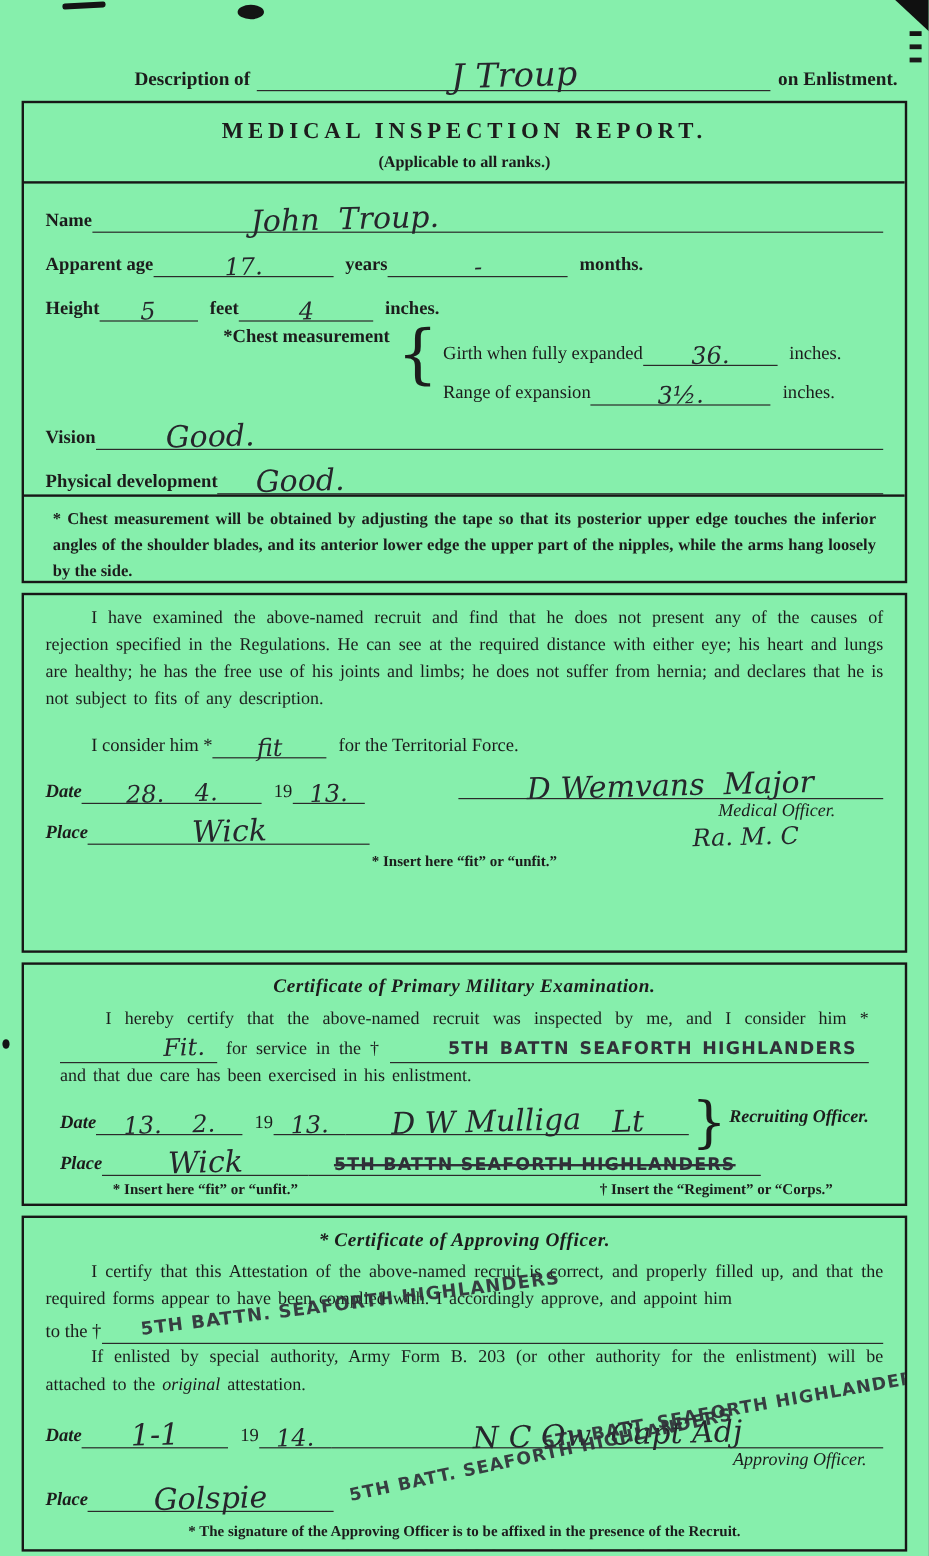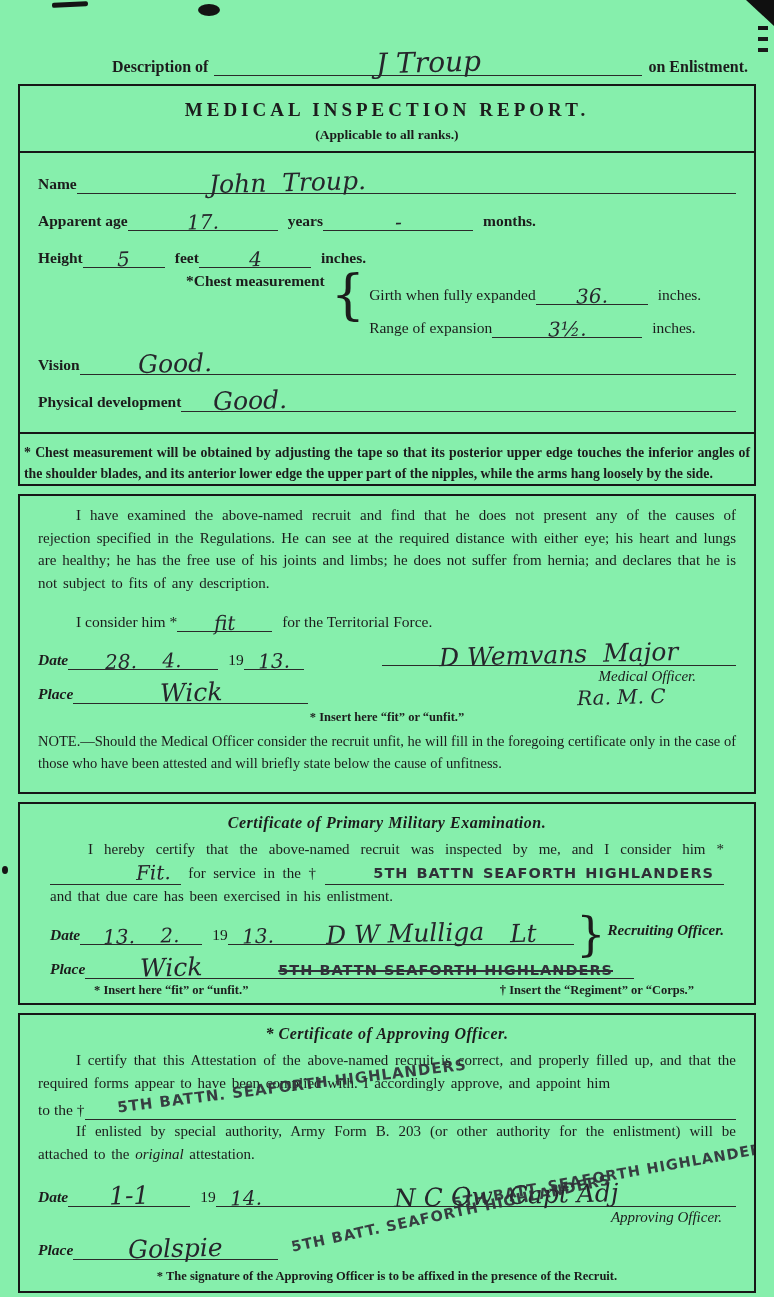--- a/index.html
+++ b/index.html
@@ -67,21 +67,21 @@
   .rule{ border-top:2.6px solid #171717; }
   .fields{ padding:4px 18px 0; }
   .fields .row{ margin-top:3px; }
 
   .chest-block{ display:flex; align-items:flex-start; margin:4px 0 2px 148px; }
   .chest-lbl{ font-weight:bold; font-size:15.5px; white-space:nowrap; }
   .brace{ font-size:54px; font-weight:400; line-height:.85; margin:0 4px 0 6px; font-family:"DejaVu Serif",serif; }
   .chest-lines{ flex:1; }
   .chest-lines .row{ min-height:30px; }
 
-  .chest-note{ border-top:2.6px solid #171717; margin-top:20px; padding:8px 4px;
+  .chest-note{ border-top:2.6px solid #171717; margin-top:0; padding:8px 24px;
     font-weight:bold; font-size:13.8px; line-height:1.55; text-align:justify; }
 
   .cert-title{ text-align:center; font-style:italic; font-weight:bold; font-size:16px; margin:4px 0 6px; letter-spacing:.5px; }
   .body-text{ font-size:15px; line-height:1.5; text-align:justify; margin:0; word-spacing:2px; }
   .indent{ text-indent:38px; }
   .note-text{ font-size:14.5px; line-height:1.5; text-align:justify; margin:6px 0 0; }
 
   .consider-row{ margin-top:6px; min-height:32px; }
   .inline-line{ display:inline-block; border-bottom:1.6px solid #2a2a2a; text-align:center; padding:0 10px; }
   .ilw{ min-width:80px; }
@@ -238,21 +238,20 @@
           <span class="hand hand-lg">D Wemvans  Major</span>
         </div>
         <div class="officer-lbl">Medical Officer.</div>
         <div class="corps">
           <span class="hand">Ra. M. C</span>
         </div>
       </div>
     </div>
 
     <div class="center-foot">* Insert here “fit” or “unfit.”</div>
-    <p class="note-text">NOTE.—Should the Medical Officer consider the recruit unfit, he will fill in the foregoing certificate only in the case of those who have been attested and will briefly state below the cause of unfitness.</p>
   </div>
 
   <div class="box box3">
     <div class="cert-title">Certificate of Primary Military Examination.</div>
 
     <p class="body-text indent">
       <span>I hereby certify that the above-named recruit was inspected by me, and I consider him *</span>
       <span class="inline-line ilw"><span class="hand">Fit.</span></span>
       <span>for service in the †</span>
       <span class="inline-line"><span class="stamp">5TH BATTN SEAFORTH HIGHLANDERS</span></span>

